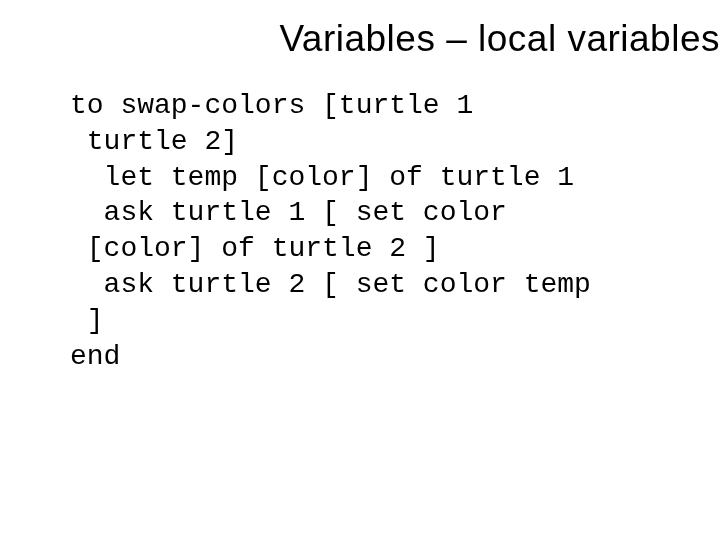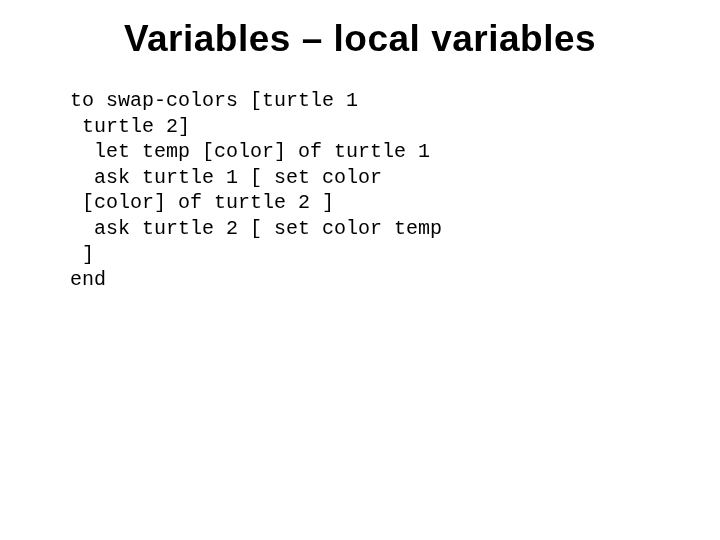--- a/index.html
+++ b/index.html
@@ -10,40 +10,40 @@
     body {
       width: 720px;
       height: 540px;
       background: #fff;
       font-family: Arial, Helvetica, sans-serif;
       color: #000;
       padding: 18px 0 0 0;
     }
     .title {
       font-size: 37px;
-      font-weight: bold;
-      text-align: center;
+      font-weight: normal;
+      text-align: right;
       margin-bottom: 28px;
       letter-spacing: 0.5px;
     }
     .content {
       padding: 0 70px;
       font-size: 28px;
       line-height: 1.28;
     }
     .bullet {
       display: block;
     }
     .bullet::before {
       content: "• ";
     }
     .code {
       font-family: "Courier New", Courier, monospace;
       white-space: pre;
-      font-size: 20px;
+      font-size: 28px;
       line-height: 1.28;
     }
   </style>
 </head>
 <body>
 
 <div class="title">Variables – local variables</div>
 
 <div class="content">
   <div class="code"><span>to swap-colors [turtle 1</span>

